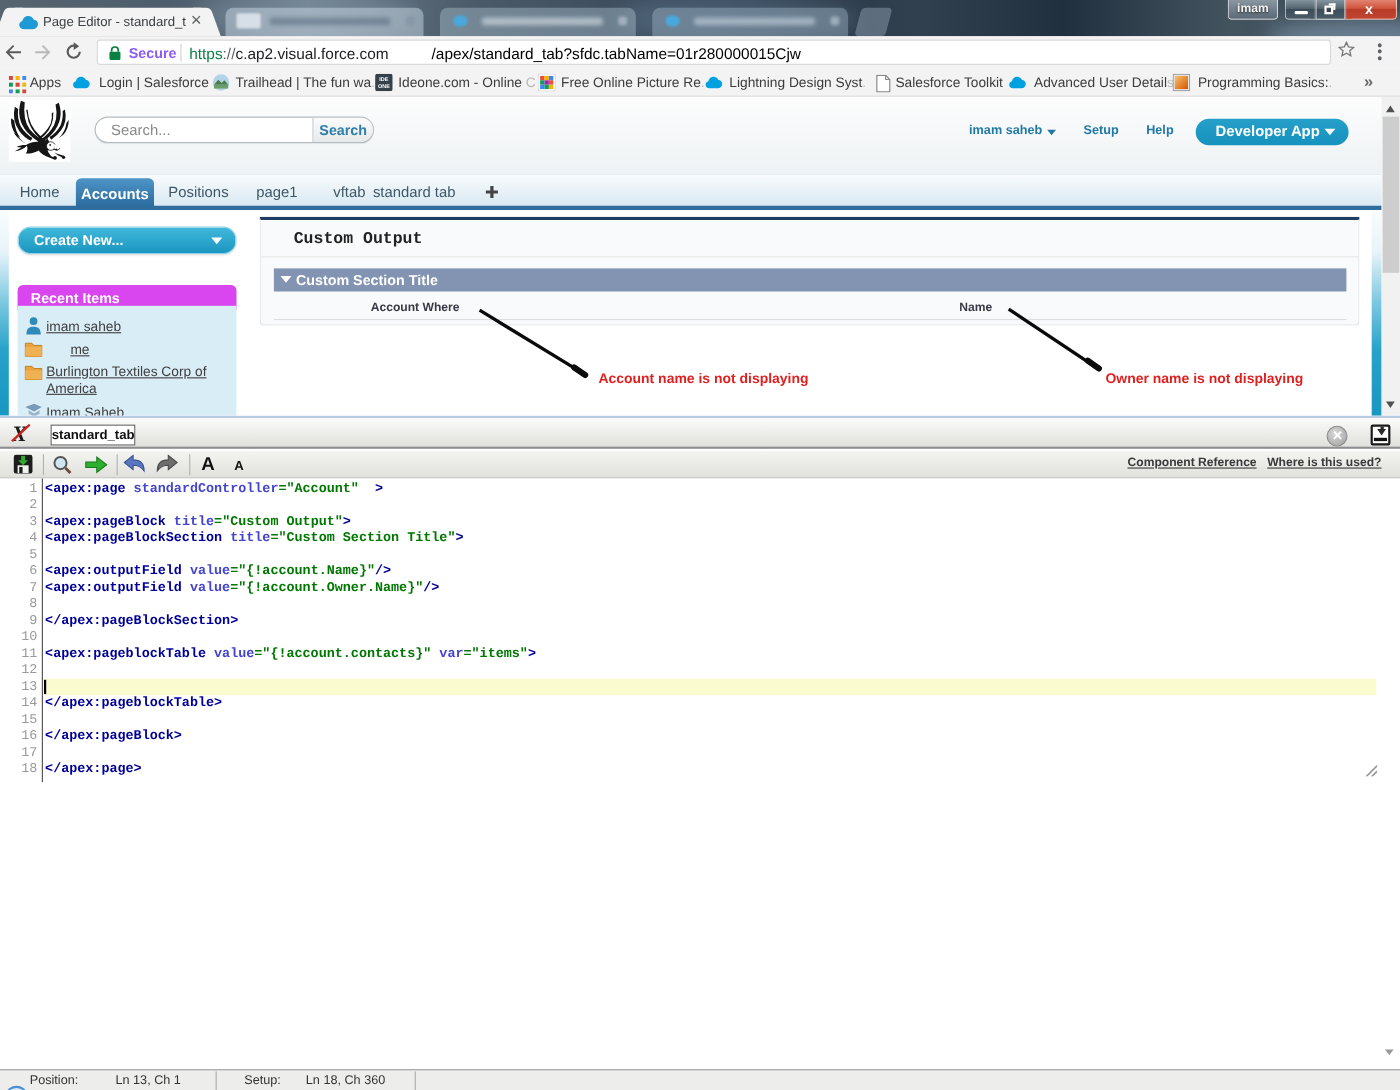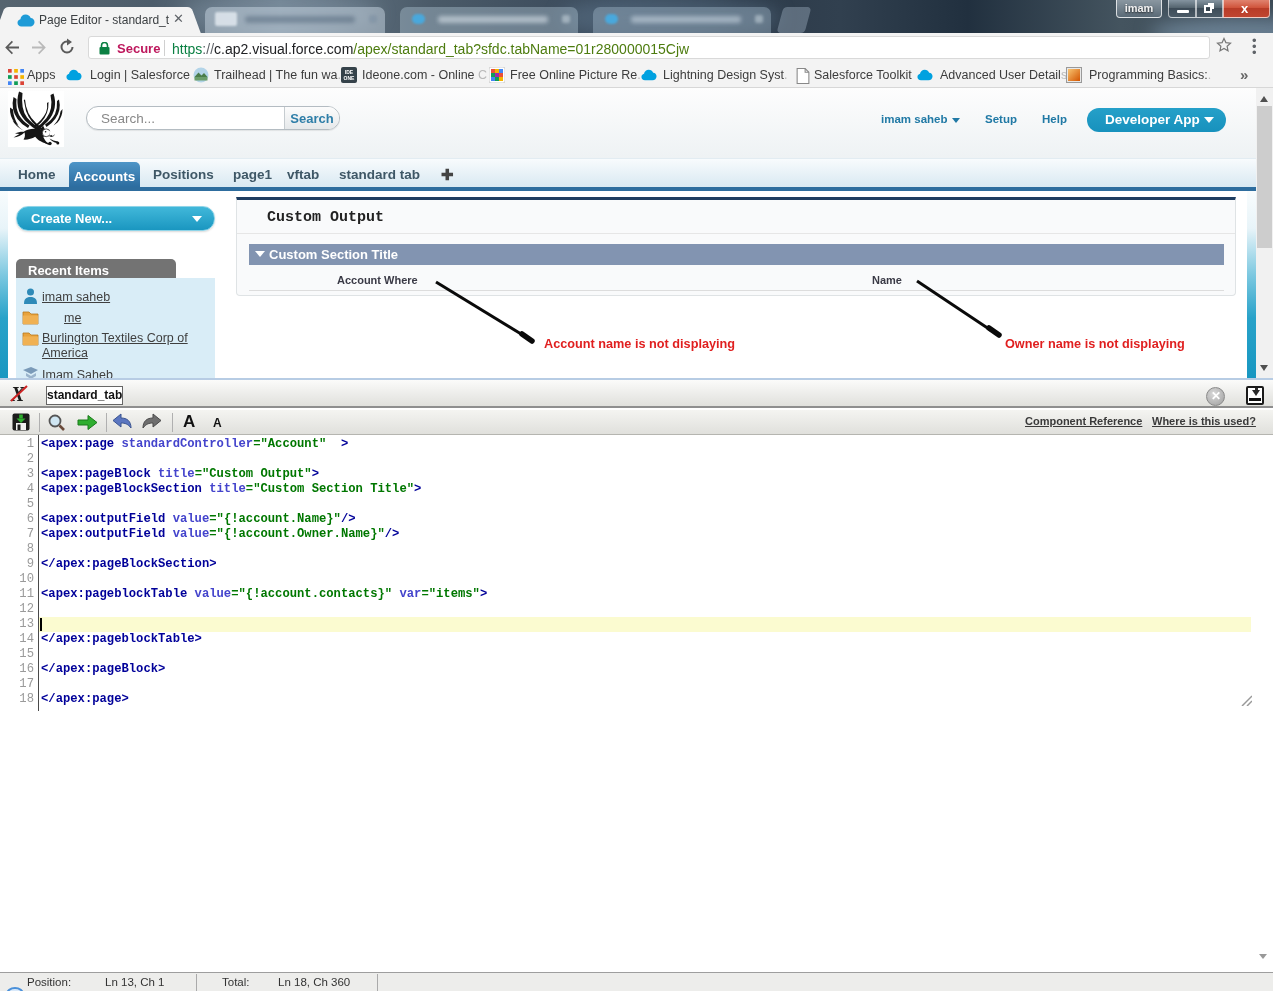--- a/index.html
+++ b/index.html
@@ -40,21 +40,21 @@
 #btnmin .i { position:absolute; left:8px; top:10px; width:12px; height:3px; background:#fff; border-radius:1px;}
 #btnmax .i { position:absolute; left:7px; top:5px; width:8px; height:8px; border:2px solid #fff; background:rgba(0,0,0,0.15);}
 #btnmax .i2 { position:absolute; left:11px; top:3px; width:6px; height:6px; border:2px solid #fff; border-left:none; border-bottom:none;}
 #btnclose .i { position:absolute; left:17px; top:1px; color:#fff; font-size:13px; font-weight:bold; font-family:"Liberation Sans"; }
 
 
 #chrometoolbar { left:0; top:33px; width:1273px; height:29px; background:#f3f3f3; }
 #urlbox { position:absolute; left:88px; top:3px; width:1122px; height:23px; background:#fff;
   border:1px solid #d9d9d9; border-radius:3px; }
 .navicon { position:absolute; top:0px; font-size:17px; color:#5a5a5a; }
-#secure { position:absolute; left:28px; top:4px; color:#be185d; font-size:13px; font-weight:bold;}
+#secure { position:absolute; left:28px; top:4px; color:#8b5cf6; font-size:13px; font-weight:bold;}
 #urltext { position:absolute; left:83px; top:4px; font-size:14px; color:#333; white-space:nowrap;}
 #star { position:absolute; left:1216px; top:4px; width:16px; height:16px; }
 #menudots { position:absolute; left:1252px; top:5px; color:#5f6368; font-size:13px; letter-spacing:0; line-height:6px; }
 
 
 #bookmarks { left:0; top:62px; width:1273px; height:26px; background:#f3f3f3; border-bottom:1px solid #d7d7d7; }
 .bm { position:absolute; top:6px; font-size:12.5px; color:#3c3c3c; white-space:nowrap; }
 .bmicon { position:absolute; top:5px; width:16px; height:16px; }
 
 
@@ -73,39 +73,39 @@
 .tri { width:0; height:0; display:inline-block; }
 #devapp { position:absolute; left:1087px; top:20px; width:139px; height:24px; border-radius:12px;
   background:linear-gradient(#25a0c9,#1791bd); color:#fff; font-weight:bold; }
 #devapp span { position:absolute; left:18px; top:4px; font-size:13.5px; }
 #devapp .tri { position:absolute; right:12px; top:9px; border-left:5px solid transparent;
   border-right:5px solid transparent; border-top:6px solid #fff; }
 
 
 #sftabs { position:absolute; left:0; top:70px; width:1256px; height:29px;
   background:linear-gradient(#f8fbfd,#d9e9f2); border-top:1px solid #e2ecf2; }
-.sftab { position:absolute; bottom:0; font-weight:bold; font-size:13.5px; color:#3e5766; }
+.sftab { position:absolute; bottom:0; font-weight:normal; font-size:13.5px; color:#3e5766; }
 #tabaccounts { position:absolute; left:69px; top:3px; width:71px; height:26px;
   background:linear-gradient(#4e95c7,#2b6b9e); border-radius:5px 5px 0 0;
   color:#fff; font-weight:bold; font-size:13.5px; text-align:center; line-height:29px; }
 #sftabline { position:absolute; left:0; top:99px; width:1256px; height:4px; background:#2e6d9e; }
 
 
 #sfbody { position:absolute; left:0; top:103px; width:1256px; height:187px; background:#fff; }
 .sidestrip { position:absolute; top:0; width:8px; height:187px;
   background:linear-gradient(#f8fcfd 0%, #e8f4f9 20%, #7cc8e0 45%, #28a2c9 68%, #1897c1 100%); }
 
 #createnew { position:absolute; left:16px; top:15px; width:199px; height:25px; border-radius:12px;
   background:linear-gradient(#41b8da,#1a96c0); border:1px solid #8ed4e8;
   box-shadow:0 1px 2px rgba(0,0,0,0.15); }
 #createnew span { position:absolute; left:14px; top:4px; color:#fff; font-weight:bold; font-size:13px; }
 #createnew .tri { position:absolute; right:12px; top:9px; border-left:5px solid transparent;
   border-right:5px solid transparent; border-top:6px solid #fff; }
 #recentbox { position:absolute; left:16px; top:64px; width:199px; height:123px; }
-#recenthdr { position:absolute; left:0; top:4px; width:160px; height:23px; background:#737373;
+#recenthdr { position:absolute; left:0; top:4px; width:199px; height:23px; background:#d946ef;
   border-radius:5px 5px 0 0; color:#fff; font-weight:bold; font-size:13px; line-height:23px;
   padding-left:12px; }
 #recentbody { position:absolute; left:0; top:23px; width:199px; height:100px; background:#d9edf7; }
 .ritem { position:absolute; left:26px; font-size:12.5px; color:#3f3f3f; text-decoration:underline; }
 
 #panel { position:absolute; left:236px; top:6px; width:1000px; height:99px;
   background:#f9fafb; border:1px solid #dfe3e5; border-top:3px solid #1e3d60;
   border-radius:0 0 4px 4px; }
 #panel h1 { position:absolute; left:30px; top:9px; font-size:15px; color:#222; font-weight:bold;
   font-family:Liberation Mono, monospace; }
@@ -223,21 +223,21 @@
   <svg class="navicon" style="left:58px;top:5px;" width="18" height="18" viewBox="0 0 18 18">
     <path d="M9 2.5 A6.5 6.5 0 1 0 15.5 9 H13.5 A4.5 4.5 0 1 1 9 4.5 V7.5 L14 4 L9 0.5 Z" fill="#5a5a5a"></path>
   </svg>
   <div id="urlbox">
     <svg style="position:absolute;left:10px;top:5px;" width="11" height="13" viewBox="0 0 11 13">
       <rect x="0.5" y="5" width="10" height="7.5" rx="1" fill="#0b8043"></rect>
       <path d="M2.5 5 V3.5 A3 3 0 0 1 8.5 3.5 V5" stroke="#0b8043" stroke-width="1.6" fill="none"></path>
     </svg>
     <div id="secure">Secure</div>
     <div style="position:absolute;left:75px;top:3px;width:1px;height:16px;background:#d0d0d0;"></div>
-    <div id="urltext"><span style="color:#0b8043;">https</span><span style="color:#5f6368;">://</span><span style="color:#202124;">c.ap2.visual.force.com</span><span style="color:#4d7c0f;">/apex/standard_tab?sfdc.tabName=01r280000015Cjw</span></div>
+    <div id="urltext"><span style="color:#0b8043;">https</span><span style="color:#5f6368;">://</span><span style="color:#202124;">c.ap2.visual.force.com</span><span style="color:#000000;margin-left:39px;">/apex/standard_tab?sfdc.tabName=01r280000015Cjw</span></div>
   </div>
   <svg id="star" viewBox="0 0 16 16">
     <path d="M8 1.5 L9.9 5.6 L14.5 6.1 L11.1 9.2 L12 13.7 L8 11.4 L4 13.7 L4.9 9.2 L1.5 6.1 L6.1 5.6 Z" fill="none" stroke="#777" stroke-width="1.2"></path>
   </svg>
   <div id="menudots">•<br>•<br>•</div>
 </div>
 
 <div class="abs" id="bookmarks">
   <svg class="bmicon" style="left:8px;top:7px;" width="13" height="13" viewBox="0 0 13 13">
     <rect x="0" y="0" width="3" height="3" fill="#db4437"></rect>
@@ -345,21 +345,21 @@
   <div id="devapp">
       <span>Developer App</span>
       <div class="tri"></div>
     </div>
 
   <div id="sftabs">
     <div class="sftab" style="left:18px;top:8px;">Home</div>
     <div id="tabaccounts">Accounts</div>
     <div class="sftab" style="left:153px;top:8px;">Positions</div>
     <div class="sftab" style="left:233px;top:8px;">page1</div>
-    <div class="sftab" style="left:287px;top:8px;">vftab</div>
+    <div class="sftab" style="left:303px;top:8px;">vftab</div>
     <div class="sftab" style="left:339px;top:8px;">standard tab</div>
     <div class="sftab" style="left:441px;top:7px;font-size:15px;color:#444;">✚</div>
   </div>
   <div id="sftabline"></div>
 
   <div id="sfbody">
     <div class="sidestrip" style="left:0;"></div>
     <div class="sidestrip" style="left:1247px;width:9px;"></div>
     <div id="createnew">
         <span>Create New...</span>
@@ -494,17 +494,17 @@
       <line x1="7" y1="12" x2="12" y2="7" stroke="#999" stroke-width="1.5"></line>
     </svg>
     <div id="tinytri"></div>
   </div>
 </div>
 
 <div class="abs" id="statusbar">
   <div style="position:absolute;left:27px;top:3px;">Position:</div>
   <div style="position:absolute;left:105px;top:3px;">Ln 13, Ch 1</div>
   <div class="v" style="left:196px;"></div>
-  <div style="position:absolute;left:222px;top:3px;">Total:</div>
+  <div style="position:absolute;left:222px;top:3px;">Setup:</div>
   <div style="position:absolute;left:278px;top:3px;">Ln 18, Ch 360</div>
   <div class="v" style="left:377px;"></div>
 </div>
 <div id="bluecirc" class="abs"></div>
 
 </body></html>

